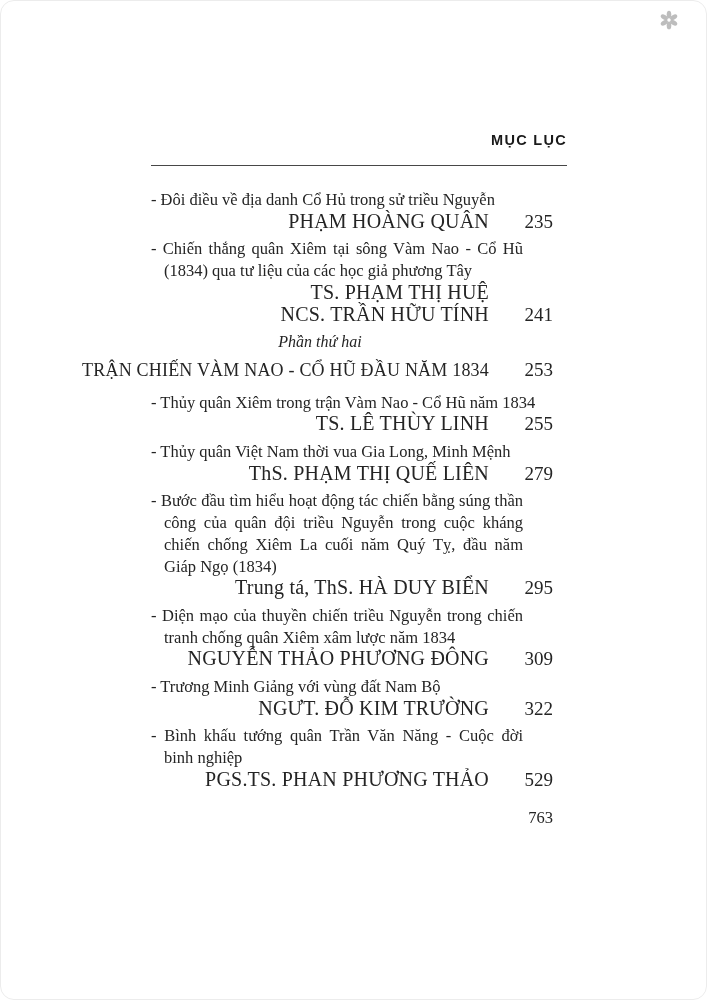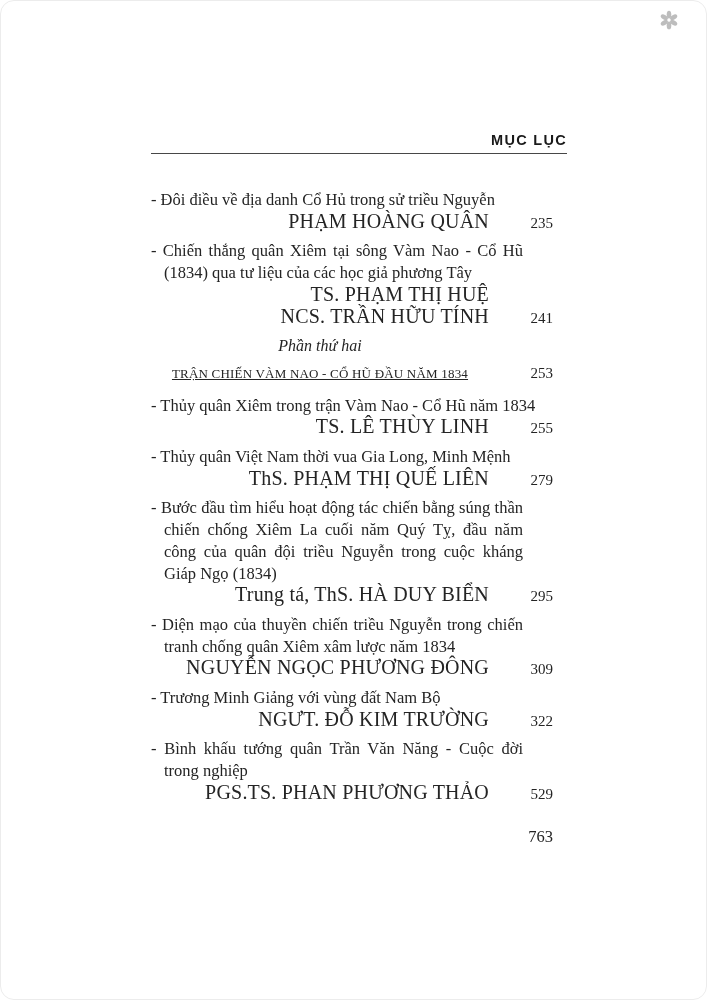--- a/index.html
+++ b/index.html
@@ -16,48 +16,48 @@
     border:1px solid #ececec;
     border-radius:14px;
     box-sizing:border-box;
     overflow:hidden;
     font-family:"Liberation Serif", serif;
     color:var(--ink);
   }
   .flower{position:absolute;top:9px;right:27px;width:20px;height:20px;}
   .header{
     position:absolute;left:150px;top:131px;width:416px;
-    padding-bottom:5px;border-bottom:1.5px solid var(--rule);
+    padding-bottom:17px;border-bottom:1.5px solid var(--rule);
     text-align:right;
     font-family:"Liberation Sans", sans-serif;
     font-weight:600;font-size:14.5px;letter-spacing:1.3px;
     color:#1a1a1a;
   }
   .content{
     position:absolute;left:150px;top:188px;width:402px;
     font-size:16.5px;line-height:21.7px;
   }
   .entry{margin-bottom:6px;}
   .para{width:372px;}
   .line{
     white-space:nowrap;
     text-align:justify;text-align-last:justify;
   }
   .line + .line{padding-left:13px;}
   .line:last-child{text-align-last:left;}
   .row{display:flex;justify-content:flex-end;align-items:baseline;}
   .author{text-align:right;font-size:20px;letter-spacing:.2px;}
-  .page-cell{width:64px;text-align:right;font-size:15px;flex:0 0 auto;}
+  .page-cell{width:64px;text-align:right;font-size:19px;flex:0 0 auto;}
   .section{margin:2px 0 10px;}
   .kicker-row{margin-bottom:6px;}
   .center-cell{flex:1;text-align:center;}
   .kicker{font-style:italic;font-size:16px;}
-  .sec-title{font-size:13px;letter-spacing:.2px;white-space:nowrap;text-decoration:underline;}
+  .sec-title{font-size:18px;letter-spacing:.2px;white-space:nowrap;}
   .footer{
-    position:absolute;left:150px;top:826px;width:402px;
+    position:absolute;left:150px;top:807px;width:402px;
     text-align:right;font-size:16.5px;
   }
 </style>
 </head>
 <body>
 
 <div class="page">
 
   <div class="flower">
     <svg width="20" height="20" viewBox="0 0 20 20" aria-hidden="true">
@@ -124,52 +124,52 @@
           <div class="line">- Thủy quân Việt Nam thời vua Gia Long, Minh Mệnh</div>
         </div>
         <div class="row author-row">
           <span class="author">ThS. PHẠM THỊ QUẾ LIÊN</span>
           <span class="page-cell">279</span>
         </div>
       </div>
       <div class="entry">
         <div class="para">
           <div class="line">- Bước đầu tìm hiểu hoạt động tác chiến bằng súng thần</div>
+          <div class="line">công của quân đội triều Nguyễn trong cuộc kháng</div>
           <div class="line">chiến chống Xiêm La cuối năm Quý Tỵ, đầu năm</div>
-          <div class="line">công của quân đội triều Nguyễn trong cuộc kháng</div>
           <div class="line">Giáp Ngọ (1834)</div>
         </div>
         <div class="row author-row">
           <span class="author">Trung tá, ThS. HÀ DUY BIỂN</span>
           <span class="page-cell">295</span>
         </div>
       </div>
       <div class="entry">
         <div class="para">
           <div class="line">- Diện mạo của thuyền chiến triều Nguyễn trong chiến</div>
           <div class="line">tranh chống quân Xiêm xâm lược năm 1834</div>
         </div>
         <div class="row author-row">
-          <span class="author">NGUYỄN NGỌC PHƯƠNG ĐÔNG</span>
+          <span class="author">NGUYỄN THẢO PHƯƠNG ĐÔNG</span>
           <span class="page-cell">309</span>
         </div>
       </div>
       <div class="entry">
         <div class="para">
           <div class="line">- Trương Minh Giảng với vùng đất Nam Bộ</div>
         </div>
         <div class="row author-row">
           <span class="author">NGƯT. ĐỖ KIM TRƯỜNG</span>
           <span class="page-cell">322</span>
         </div>
       </div>
       <div class="entry">
         <div class="para">
           <div class="line">- Bình khấu tướng quân Trần Văn Năng - Cuộc đời</div>
-          <div class="line">trong nghiệp</div>
+          <div class="line">binh nghiệp</div>
         </div>
         <div class="row author-row">
           <span class="author">PGS.TS. PHAN PHƯƠNG THẢO</span>
           <span class="page-cell">529</span>
         </div>
       </div>
     </div>
 
   <div class="footer">763</div>
 

